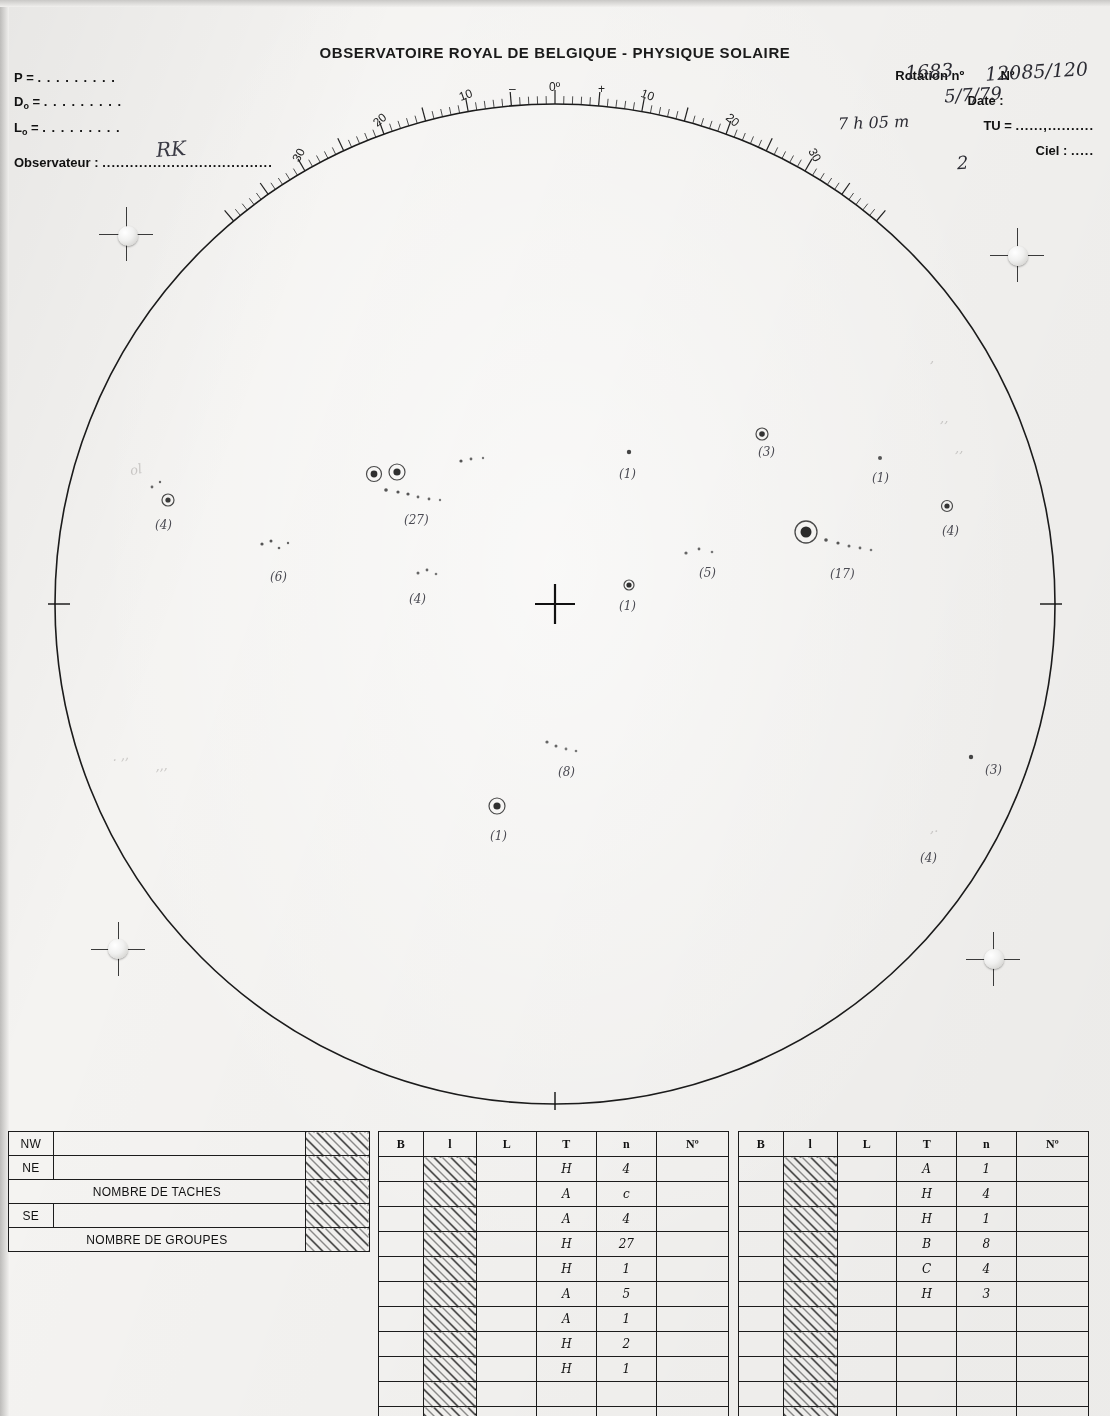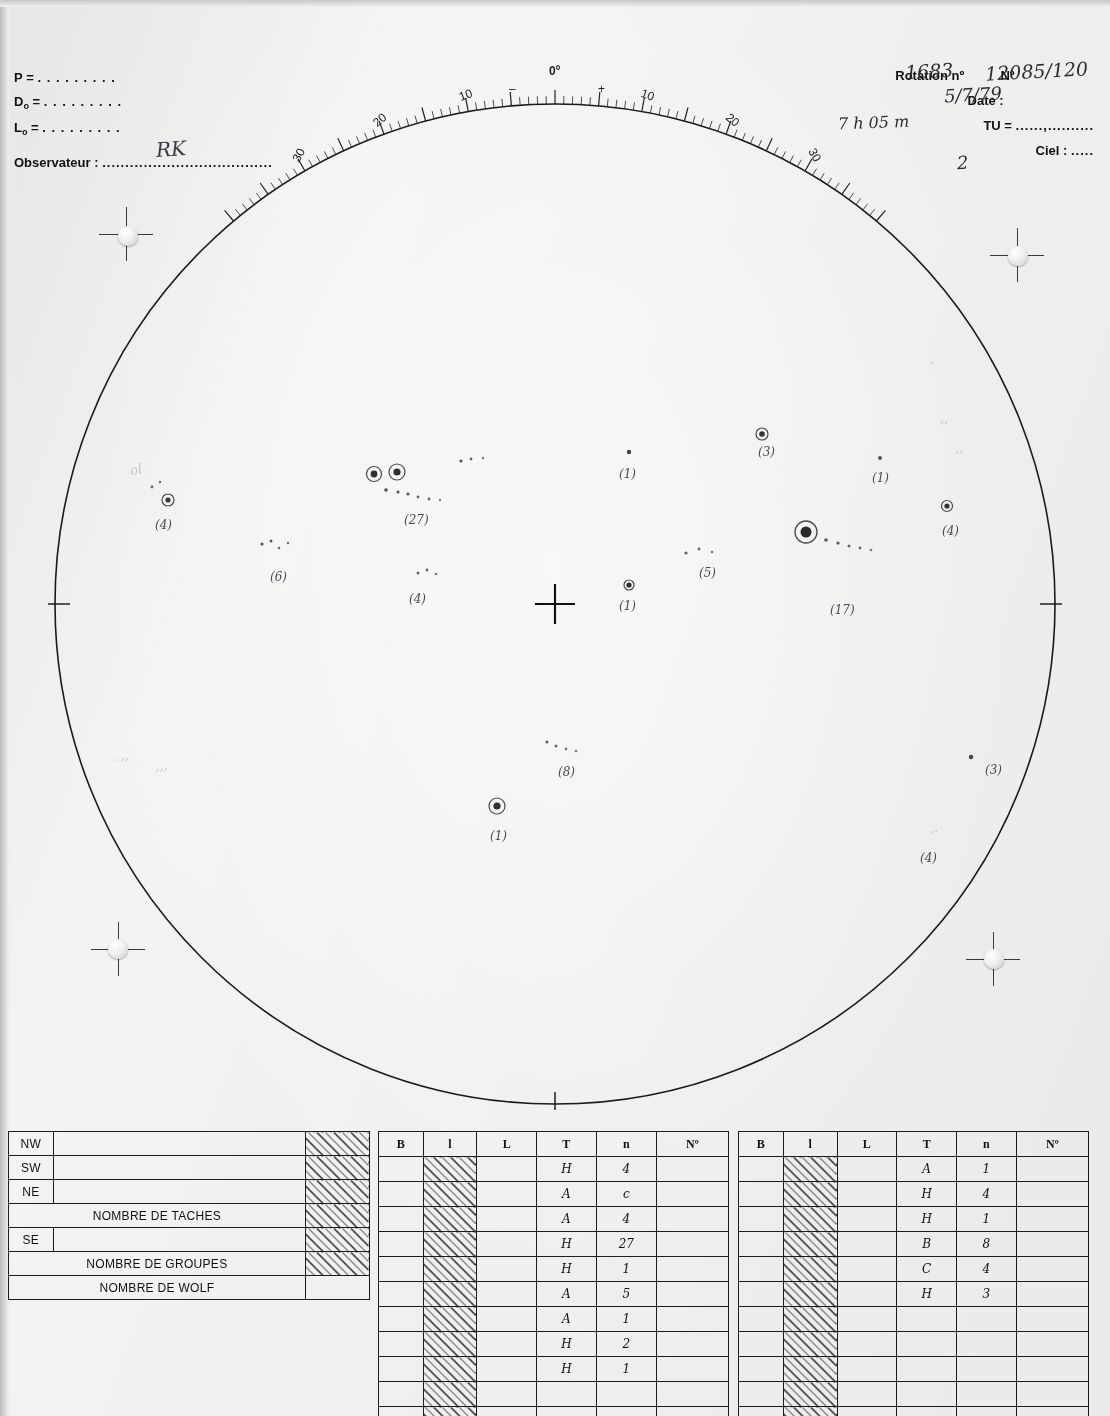--- a/index.html
+++ b/index.html
@@ -90,20 +90,21 @@
 </style>
 </head>
 <body>
 
 <div class="sheet">
 
   <div class="paper-shade"></div>
   <div class="edge-left"></div>
   <div class="edge-top"></div>
 
+  <div class="title">OBSERVATOIRE ROYAL DE BELGIQUE - PHYSIQUE SOLAIRE</div>
 
   <div class="tl">
     <div class="row">
       P&nbsp;=&nbsp;<span class="dots">. . . . . . . . .</span>
     </div>
     <div class="row">
       D<span class="sub">o</span>&nbsp;=&nbsp;<span class="dots">. . . . . . . . .</span>
     </div>
     <div class="row">
       L<span class="sub">o</span>&nbsp;=&nbsp;<span class="dots">. . . . . . . . .</span>
@@ -336,37 +337,37 @@
         <circle cx="497" cy="806" r="8" fill="none" stroke="#4a4a4a" stroke-width="1.2"></circle>
         <circle cx="497" cy="806" r="3.6" fill="#2f2f2f"></circle>
       </g>
     </svg>
 
     
     <span class="tick-num" style="left:292px;top:148px;transform:rotate(-62deg);">30</span>
     <span class="tick-num" style="left:373px;top:113px;transform:rotate(-40deg);">20</span>
     <span class="tick-num" style="left:459px;top:88px;transform:rotate(-20deg);">10</span>
     <span class="tick-num" style="left:509px;top:82px;">–</span>
-    <span class="tick-num" style="left:549px;top:64px;font-weight:bold;">0º</span>
+    <span class="tick-num" style="left:549px;top:80px;">0º</span>
     <span class="tick-num" style="left:598px;top:82px;">+</span>
     <span class="tick-num" style="left:641px;top:88px;transform:rotate(20deg);">10</span>
     <span class="tick-num" style="left:726px;top:113px;transform:rotate(40deg);">20</span>
     <span class="tick-num" style="left:808px;top:148px;transform:rotate(62deg);">30</span>
 
     
     <span class="spotlbl" style="left:155px;top:518px;">(4)</span>
     <span class="spotlbl" style="left:270px;top:570px;">(6)</span>
     <span class="spotlbl" style="left:404px;top:513px;">(27)</span>
     <span class="spotlbl" style="left:409px;top:592px;">(4)</span>
     <span class="spotlbl" style="left:619px;top:599px;">(1)</span>
     <span class="spotlbl" style="left:619px;top:467px;">(1)</span>
     <span class="spotlbl" style="left:699px;top:566px;">(5)</span>
     <span class="spotlbl" style="left:758px;top:445px;">(3)</span>
     <span class="spotlbl" style="left:872px;top:471px;">(1)</span>
-    <span class="spotlbl" style="left:830px;top:567px;margin-top:36px;">(17)</span>
+    <span class="spotlbl" style="left:830px;top:567px;">(17)</span>
     <span class="spotlbl" style="left:942px;top:524px;">(4)</span>
     <span class="spotlbl" style="left:558px;top:765px;">(8)</span>
     <span class="spotlbl" style="left:985px;top:763px;">(3)</span>
     <span class="spotlbl" style="left:490px;top:829px;">(1)</span>
     <span class="spotlbl" style="left:920px;top:851px;">(4)</span>
 
     
     <span class="faint" style="left:130px;top:462px;transform:rotate(-12deg);">ol</span>
     <span class="faint" style="left:112px;top:748px;transform:rotate(-8deg);">. ,,</span>
     <span class="faint" style="left:155px;top:758px;transform:rotate(-8deg);">,,,</span>
@@ -398,45 +399,36 @@
   </div>
 
   <table class="tbl" id="left-table" style="left:8px;top:1131px;width:362px;">
       <tbody>
         <tr>
           <td class="lbl ctr" style="width:42px;height:21px;">NW</td>
           <td style="width:252px;">&nbsp;</td>
           <td class="hatch" style="width:62px;">&nbsp;</td>
         </tr>
         <tr>
-          <td class="lbl ctr" style="width:42px;height:21px;">SW</td>
-          <td style="width:252px;">&nbsp;</td>
-          <td class="hatch" style="width:62px;">&nbsp;</td>
-        </tr>
-        <tr>
           <td class="lbl ctr" style="width:42px;height:21px;">NE</td>
           <td style="width:252px;">&nbsp;</td>
           <td class="hatch" style="width:62px;">&nbsp;</td>
         </tr>
         <tr>
           <td class="lbl ctr" colspan="2" style="height:21px;">NOMBRE DE TACHES</td>
           <td class="hatch">&nbsp;</td>
         </tr>
         <tr>
           <td class="lbl ctr" style="width:42px;height:21px;">SE</td>
           <td style="width:252px;">&nbsp;</td>
           <td class="hatch" style="width:62px;">&nbsp;</td>
         </tr>
         <tr>
           <td class="lbl ctr" colspan="2" style="height:21px;">NOMBRE DE GROUPES</td>
           <td class="hatch">&nbsp;</td>
-        </tr>
-        <tr>
-          <td class="lbl ctr" colspan="2" style="height:21px;">NOMBRE DE WOLF</td>
-          <td class="">&nbsp;</td>
         </tr>
       </tbody>
     </table>
 
   <table class="tbl" id="mid-table" style="left:378px;top:1131px;width:351px;">
       <tbody>
         <tr>
           <td class="hdr " style="width:44px;height:22px;">B</td>
           <td class="hdr" style="width:54px;height:22px;">l</td>
           <td class="hdr " style="width:60px;height:22px;">L</td>

